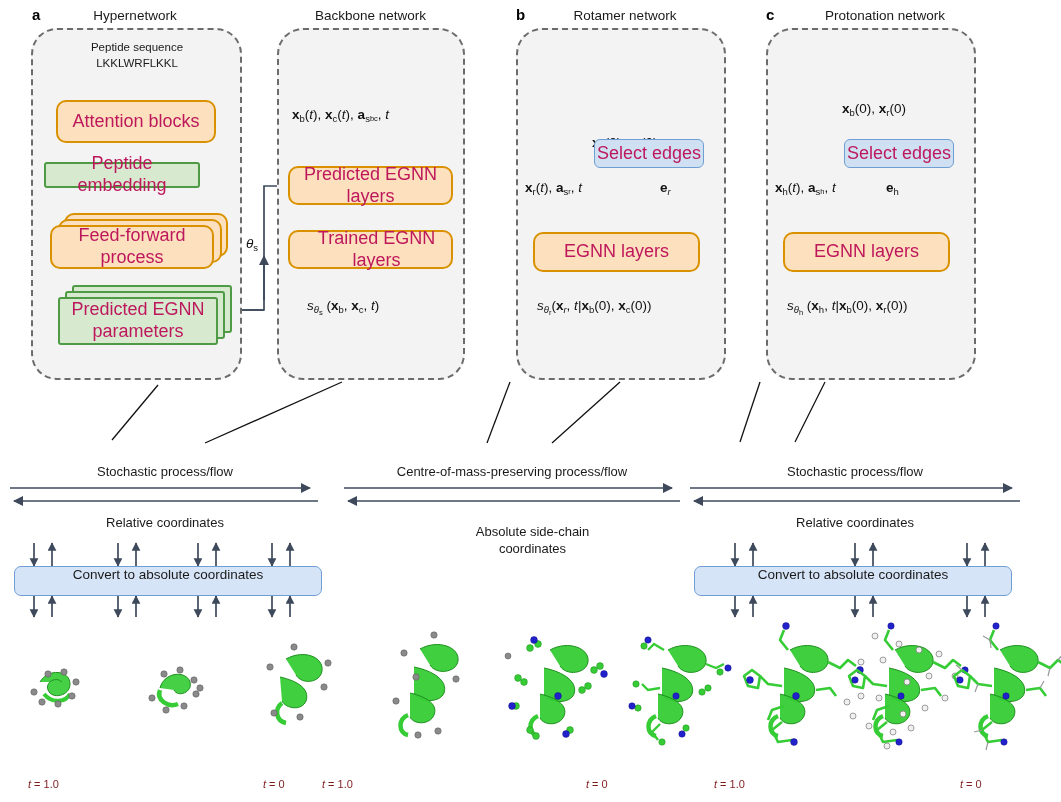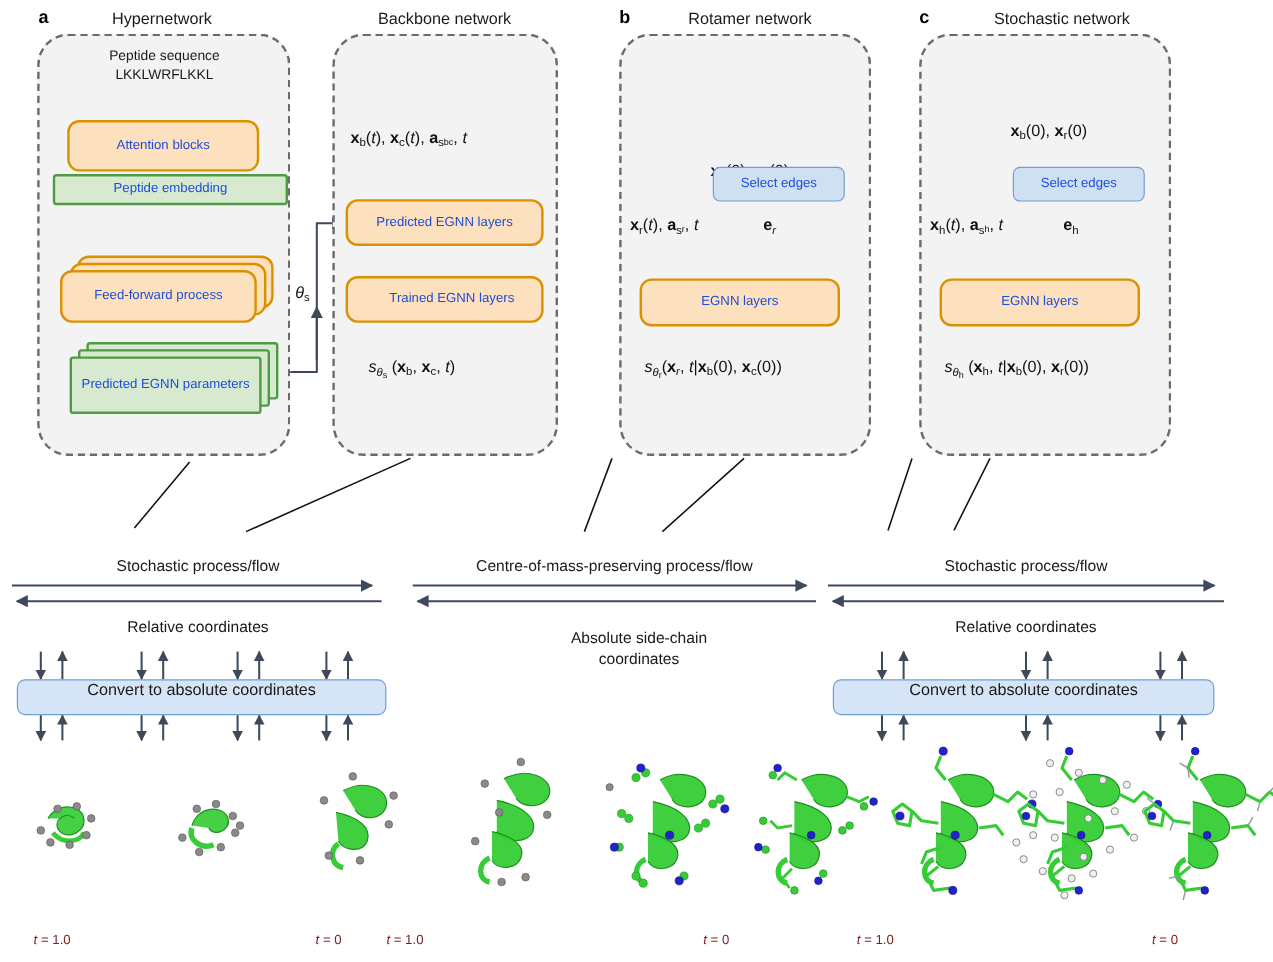--- a/index.html
+++ b/index.html
@@ -13,21 +13,21 @@
   .panel-letter{font-size:15px;font-weight:bold;color:#000;}
   .dashed-panel{
     position:absolute;border:2px dashed #6b6b6b;border-radius:26px;
     background:#f3f3f3;box-sizing:border-box;
   }
 
   
   .nodebox{
     position:absolute;box-sizing:border-box;display:flex;
     align-items:center;justify-content:center;text-align:center;
-    font-size:11px;color:#1d4ed8;line-height:1.22;
+    font-size:18px;color:#be185d;line-height:1.22;
   }
   .orange{background:#fde0bd;border:2px solid #d99100;border-radius:10px;}
   .green{background:#d7ead0;border:2px solid #4f9b45;border-radius:3px;}
   .blue{background:#cfe0f3;border:1.6px solid #6f9fd2;border-radius:6px;}
 
   
   .stack-card{position:absolute;box-sizing:border-box;}
 
   
   .math{position:absolute;font-size:13.5px;color:#111;white-space:nowrap;
@@ -171,21 +171,21 @@
 
 <div class="abs" style="left:56px;top:40px;width:162px;text-align:center;font-size:11.5px;line-height:1.35;color:#1a1a1a;">
   <div>Peptide sequence</div>
   <div>LKKLWRFLKKL</div>
 </div>
 
 <div class="nodebox orange" style="left:56px;top:100px;width:160px;height:43px;">
   <span>Attention blocks</span>
 </div>
 
-<div class="nodebox green" style="left:44px;top:145px;width:196px;height:26px;">
+<div class="nodebox green" style="left:44px;top:162px;width:156px;height:26px;">
   <span>Peptide embedding</span>
 </div>
 
 <div class="stack-card orange" style="left:64px;top:213px;width:164px;height:44px;"></div>
 <div class="stack-card orange" style="left:58px;top:219px;width:164px;height:44px;"></div>
 <div class="nodebox orange" style="left:50px;top:225px;width:164px;height:44px;">
   <span>Feed-forward process</span>
 </div>
 
 <div class="stack-card green" style="left:72px;top:285px;width:160px;height:48px;"></div>
@@ -222,34 +222,34 @@
   <b>x</b><span class="sub">b</span>(0), <b>x</b><span class="sub">c</span>(0)
 </div>
 
 <div class="nodebox blue" style="left:594px;top:139px;width:110px;height:29px;">
   <span>Select edges</span>
 </div>
 
 <div class="math" style="left:525px;top:180px;">
   <b>x</b><span class="sub">r</span>(<i>t</i>), <b>a</b><span class="sub">s</span><span class="sub2">r</span>, <i>t</i>
 </div>
-<div class="math" style="left:636px;top:180px;text-align:right;">
+<div class="math" style="left:660px;top:180px;text-align:right;">
   <b>e</b><span class="sub"><i>r</i></span>
 </div>
 
 <div class="nodebox orange" style="left:533px;top:232px;width:167px;height:40px;">
   <span>EGNN layers</span>
 </div>
 
 <div class="math" style="left:537px;top:298px;">
   <i>s</i><span class="sub"><i>θ</i><span class="sub2">r</span></span>(<b>x</b><span class="sub"><i>r</i></span>, <i>t</i>|<b>x</b><span class="sub">b</span>(0), <b>x</b><span class="sub">c</span>(0))
 </div>
 
 <div class="panel-letter abs" style="left:766px;top:6px;">c</div>
-<div class="panel-title abs" style="left:795px;top:8px;width:180px;">Stochastic network</div>
+<div class="panel-title abs" style="left:795px;top:8px;width:180px;">Protonation network</div>
 
 <div class="dashed-panel" style="left:766px;top:28px;width:210px;height:352px;"></div>
 
 <div class="math" style="left:842px;top:101px;">
   <b>x</b><span class="sub">b</span>(0), <b>x</b><span class="sub">r</span>(0)
 </div>
 
 <div class="nodebox blue" style="left:844px;top:139px;width:110px;height:29px;">
   <span>Select edges</span>
 </div>

